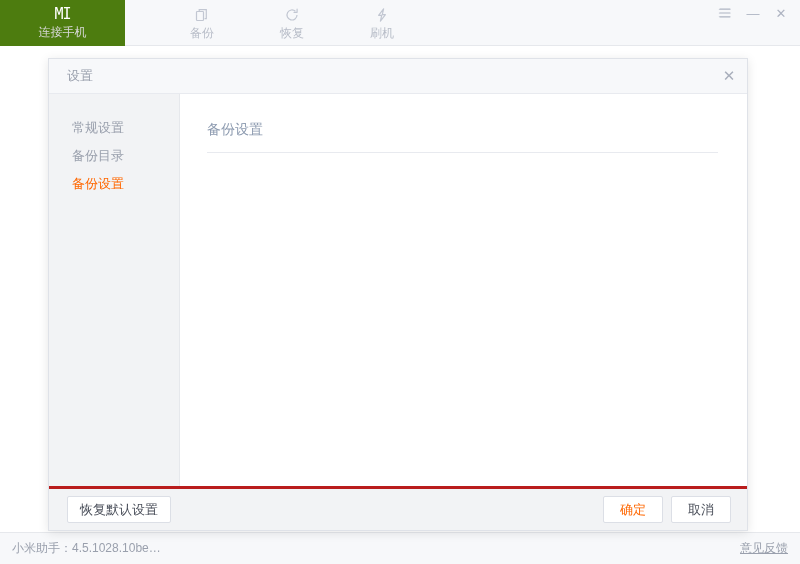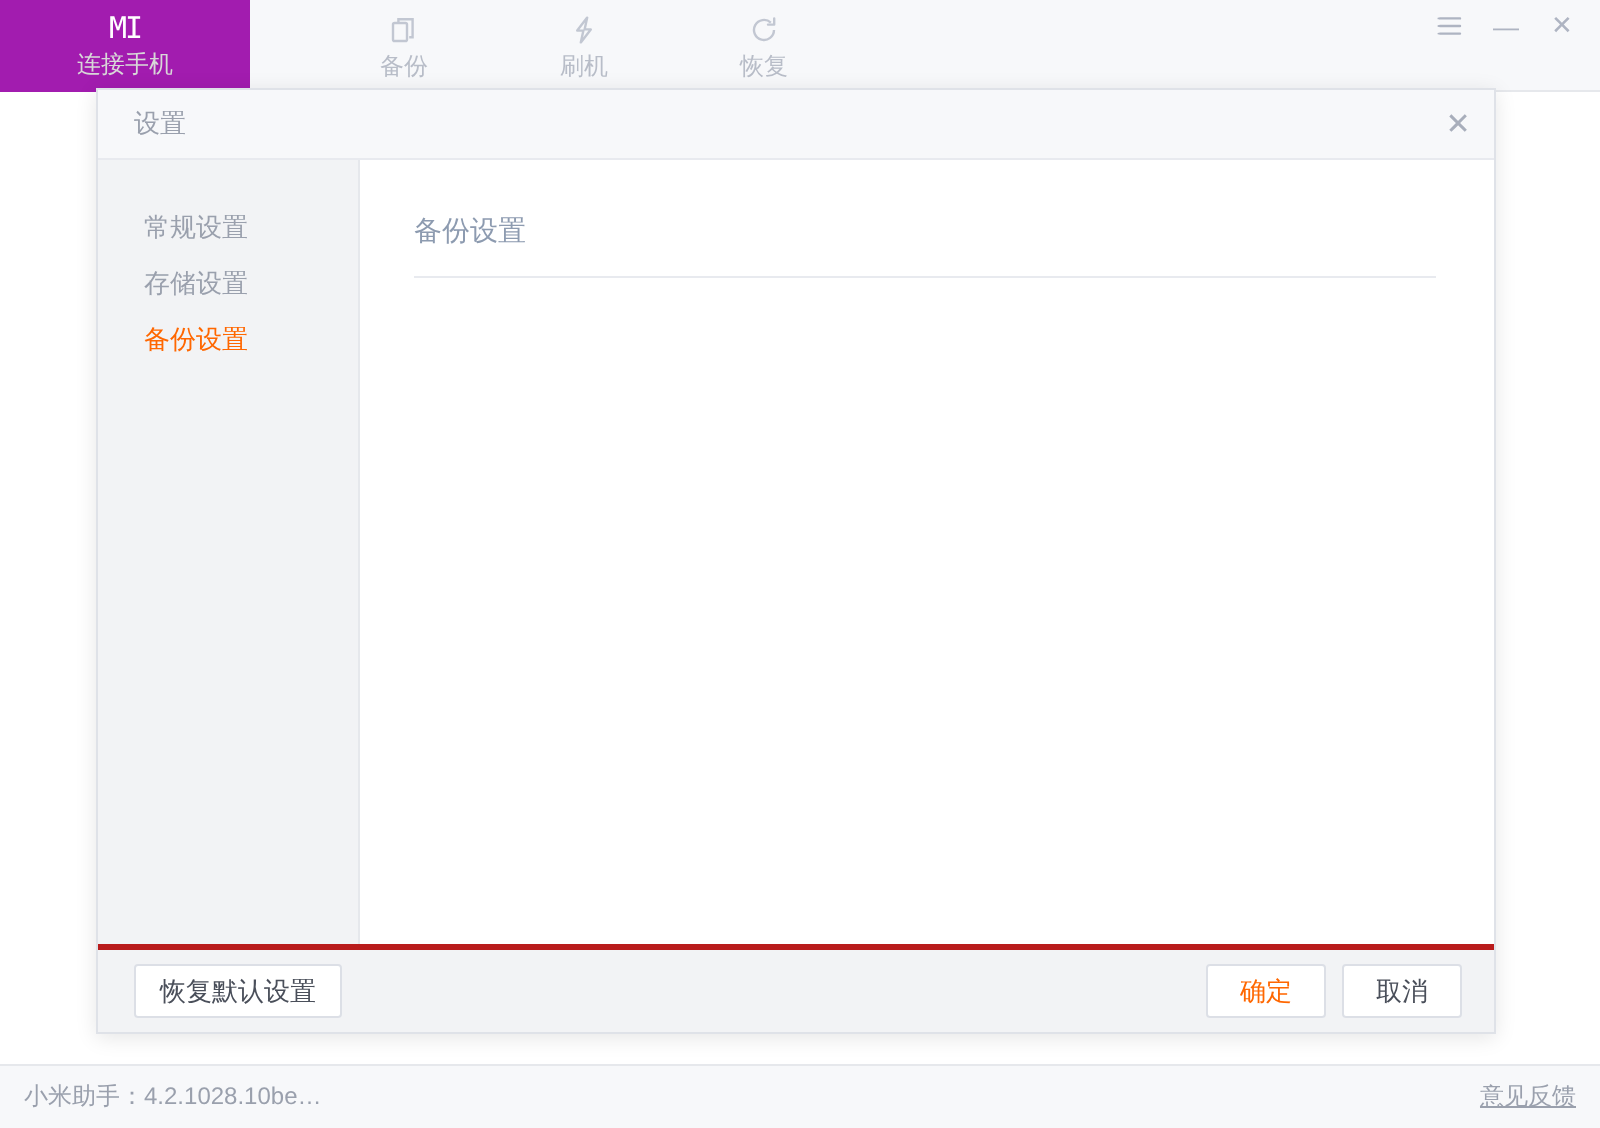--- a/index.html
+++ b/index.html
@@ -20,21 +20,21 @@
   .main-topbar {
     position: absolute; left: 0; top: 0;
     width: 800px; height: 46px;
     background: #f7f8fa;
     border-bottom: 1px solid #e6e8ec;
     box-sizing: border-box;
   }
   .logo-tile {
     position: absolute; left: 0; top: 0;
     width: 125px; height: 46px;
-    background: #a21caf;
+    background: #4d7c0f;
     display: flex;
     flex-direction: column;
     align-items: center;
     justify-content: flex-start;
     padding-top: 6px;
     box-sizing: border-box;
   }
   .mi-logo {
     font-family: "DejaVu Sans Mono", monospace;
     font-size: 15px;
@@ -118,21 +118,21 @@
   
   .main-body {
     position: absolute; left: 0; top: 46px;
     width: 800px; height: 486px;
     background: #ffffff;
   }
 
   
   .dialog {
     position: absolute;
-    left: 48px; top: 44px;
+    left: 48px; top: 58px;
     width: 700px; height: 473px;
     background: #0f172a;
     border: 1px solid #dfe2e8;
     box-shadow: 0 2px 10px rgba(0,0,0,0.10);
     box-sizing: border-box;
     overflow: hidden;
   }
   .dlg-title {
     position: absolute; left: 0; top: 0;
     width: 100%; height: 35px;
@@ -273,69 +273,69 @@
           <svg width="16" height="16" viewBox="0 0 16 16" fill="none" stroke="currentColor" stroke-width="1.2">
             <rect x="2.5" y="4.5" width="7" height="9" rx="0.8"></rect>
             <path d="M5.2 4.3V2.6h7.1v9h-1.7"></path>
           </svg>
         </span>
         <span class="nav-lbl">备份</span>
       </div>
 
       <div class="nav-item">
         <span class="nav-ico">
-          <svg width="16" height="16" viewBox="0 0 16 16" fill="none" stroke="currentColor" stroke-width="1.2" stroke-linecap="round" stroke-linejoin="round">
-            <path d="M9.6 1.8 4.6 8.3h3.1l-1.3 5.9 5-6.5H8.3z"></path>
-          </svg>
-        </span>
-        <span class="nav-lbl">刷机</span>
-      </div>
-
-      <div class="nav-item">
-        <span class="nav-ico">
           <svg width="16" height="16" viewBox="0 0 16 16" fill="none" stroke="currentColor" stroke-width="1.2">
             <path d="M13 8a5 5 0 1 1-1.6-3.7"></path>
             <path d="M13.1 2.2v3.1h-3.1" stroke-linecap="round" stroke-linejoin="round"></path>
           </svg>
         </span>
         <span class="nav-lbl">恢复</span>
+      </div>
+
+      <div class="nav-item">
+        <span class="nav-ico">
+          <svg width="16" height="16" viewBox="0 0 16 16" fill="none" stroke="currentColor" stroke-width="1.2" stroke-linecap="round" stroke-linejoin="round">
+            <path d="M9.6 1.8 4.6 8.3h3.1l-1.3 5.9 5-6.5H8.3z"></path>
+          </svg>
+        </span>
+        <span class="nav-lbl">刷机</span>
       </div>
 
     </div>
 
     <div class="win-ctrls">
       <div class="win-btn">
         <svg width="14" height="14" viewBox="0 0 14 14" fill="none" stroke="currentColor" stroke-width="1.2" stroke-linecap="round">
           <path d="M2 3.2h10M2 7h10M2 10.8h10"></path>
           <circle cx="1.2" cy="3.2" r="0.45" fill="currentColor" stroke="none"></circle>
           <circle cx="1.2" cy="7" r="0.45" fill="currentColor" stroke="none"></circle>
           <circle cx="1.2" cy="10.8" r="0.45" fill="currentColor" stroke="none"></circle>
         </svg>
       </div>
       <div class="win-btn">—</div>
       <div class="win-btn">✕</div>
     </div>
 
   </div>
 
   <div class="statusbar">
-    <span class="status-left">小米助手：4.2.1028.10be…</span>
+    <span class="status-left">小米助手：4.5.1028.10be…</span>
     <span class="status-right">意见反馈</span>
   </div>
 
   <div class="dialog">
 
     <div class="dlg-title">
       <span class="dlg-title-text">设置</span>
     </div>
     <div class="dlg-close">✕</div>
 
     <div class="dlg-sidebar">
       <div class="side-item">常规设置</div>
-      <div class="side-item">存储设置</div>
+      <div class="side-item">备份目录</div>
       <div class="side-item active">备份设置</div>
     </div>
 
     <div class="dlg-content">
       <div class="sec-title">备份设置</div>
 
     </div>
 
     <div class="dlg-footer">
       <button class="foot-btn">恢复默认设置</button>

